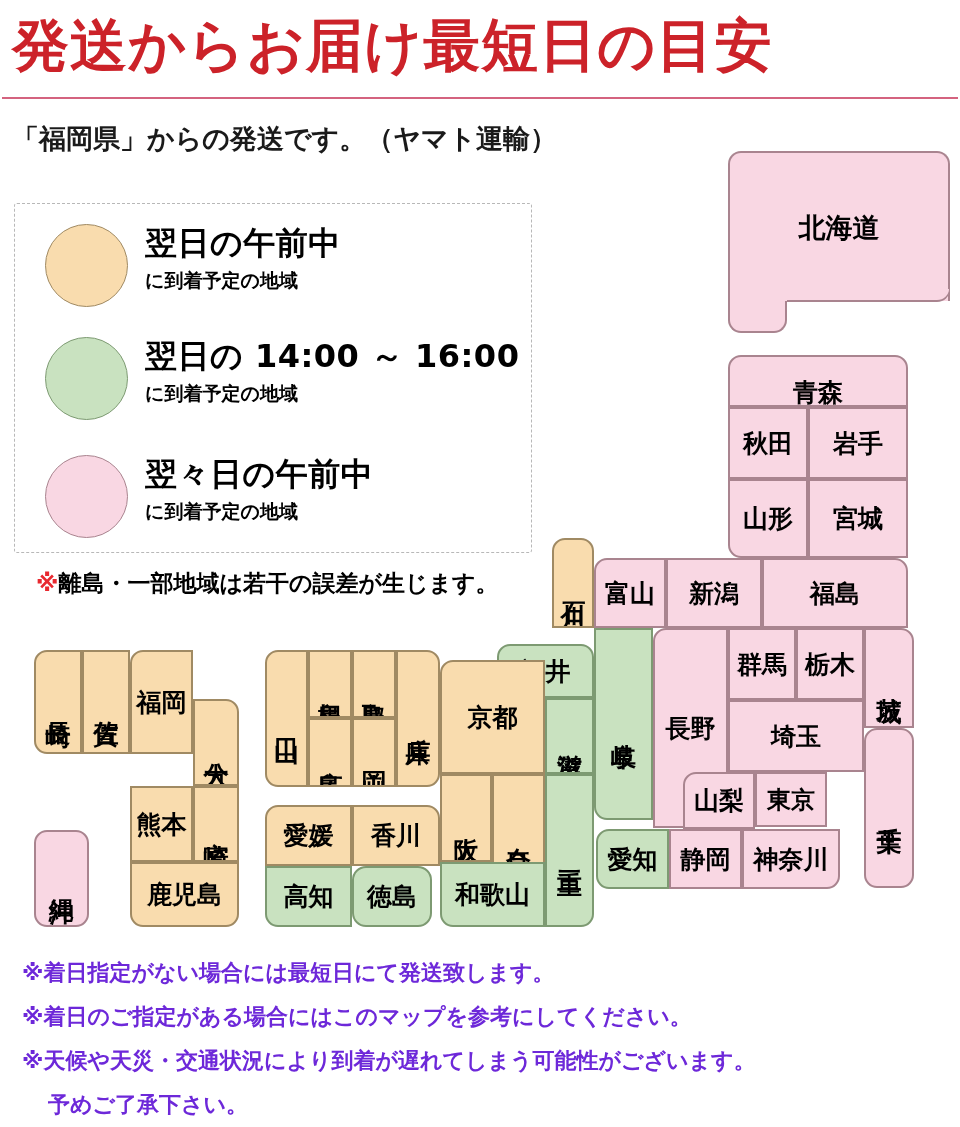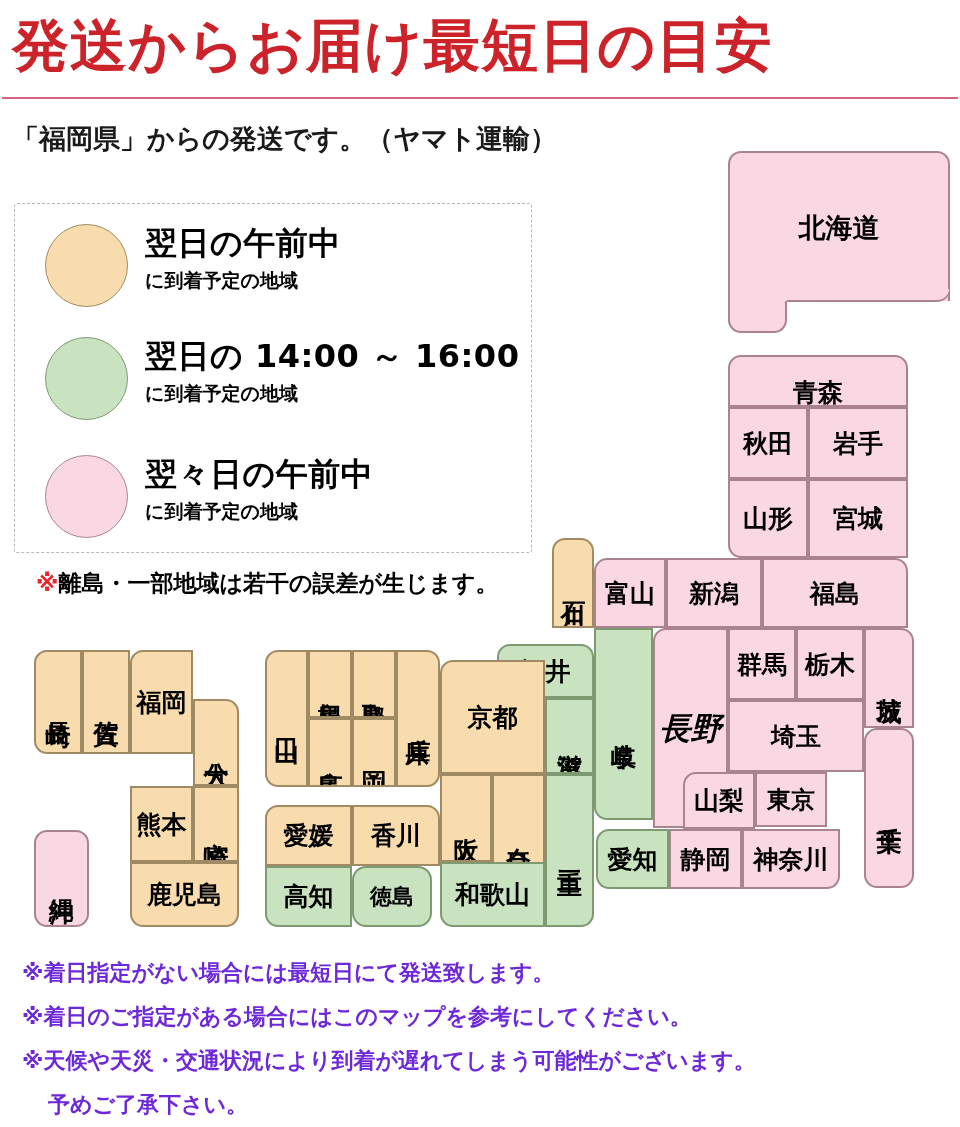--- a/index.html
+++ b/index.html
@@ -224,21 +224,21 @@
   <div class="pref c-green tl tr" style="left:497px; top:644px; width:97px; height:54px; font-size:25px;">
     <span>福井</span>
   </div>
   <div class="pref c-green vert" style="left:545px; top:698px; width:49px; height:76px; font-size:25px;">
     <span>滋賀</span>
   </div>
 
   <div class="pref c-green bl vert" style="left:594px; top:628px; width:59px; height:192px; font-size:25px;">
     <span>岐阜</span>
   </div>
-  <div class="pref c-pink tl" style="left:653px; top:628px; width:75px; height:200px; font-size:31px;font-style:italic;">
+  <div class="pref c-pink tl" style="left:653px; top:628px; width:75px; height:200px; font-size:25px;">
     <span>長野</span>
   </div>
 
   <div class="pref c-pink" style="left:728px; top:628px; width:68px; height:72px; font-size:25px;">
     <span>群馬</span>
   </div>
   <div class="pref c-pink" style="left:796px; top:628px; width:68px; height:72px; font-size:25px;">
     <span>栃木</span>
   </div>
   <div class="pref c-pink tr vert" style="left:864px; top:628px; width:50px; height:100px; font-size:25px;">
@@ -304,21 +304,21 @@
 
   <div class="pref c-orange tl" style="left:265px; top:805px; width:87px; height:61px; font-size:25px;">
     <span>愛媛</span>
   </div>
   <div class="pref c-orange tr" style="left:352px; top:805px; width:88px; height:61px; font-size:25px;">
     <span>香川</span>
   </div>
   <div class="pref c-green bl" style="left:265px; top:866px; width:87px; height:61px; font-size:25px;">
     <span>高知</span>
   </div>
-  <div class="pref c-green br" style="left:352px; top:866px; width:80px; height:61px; font-size:22px;border-radius:14px;">
+  <div class="pref c-green br" style="left:352px; top:866px; width:80px; height:61px; font-size:25px;border-radius:14px;">
     <span>徳島</span>
   </div>
 
   <div class="pref c-orange tl bl vert" style="left:34px; top:650px; width:48px; height:104px; font-size:25px;">
     <span>長崎</span>
   </div>
   <div class="pref c-orange vert" style="left:82px; top:650px; width:48px; height:104px; font-size:25px;">
     <span>佐賀</span>
   </div>
   <div class="pref c-orange tl" style="left:130px; top:650px; width:63px; height:104px; font-size:25px;">

